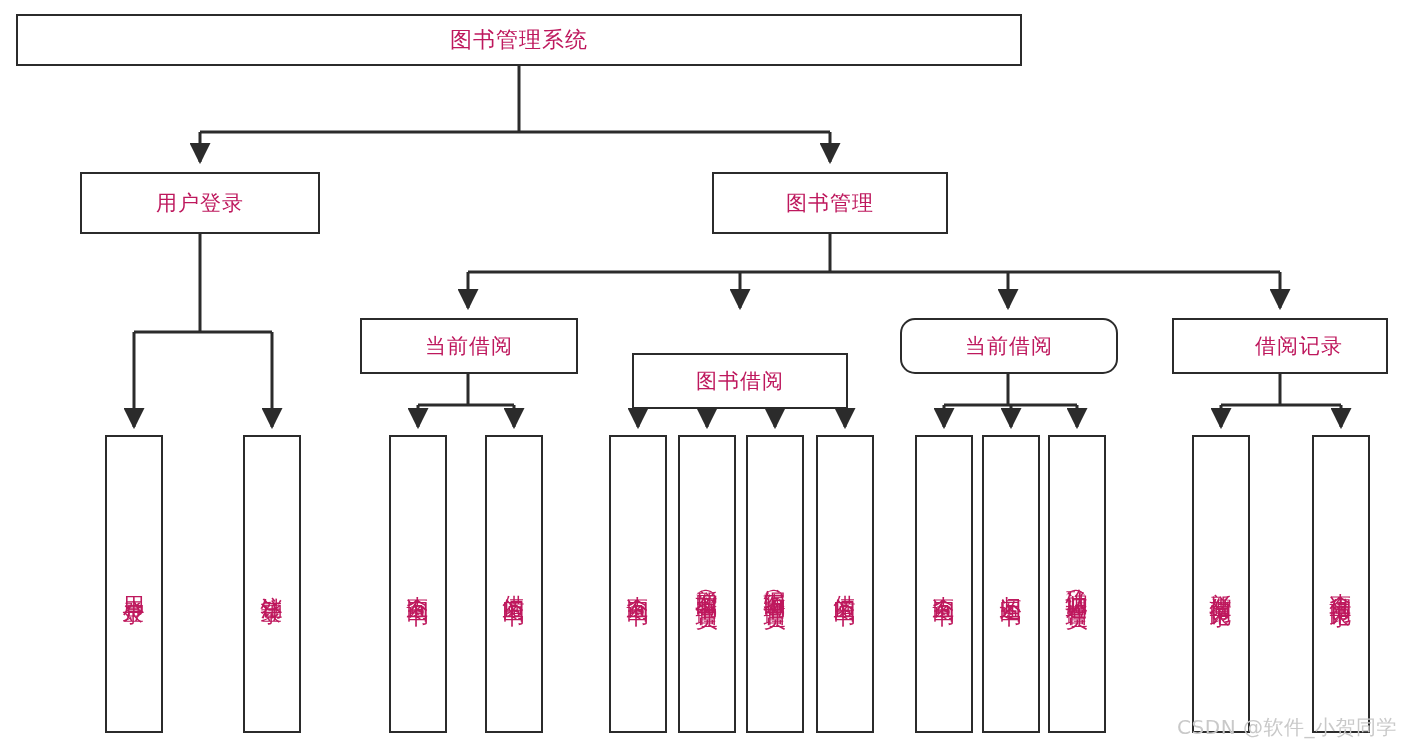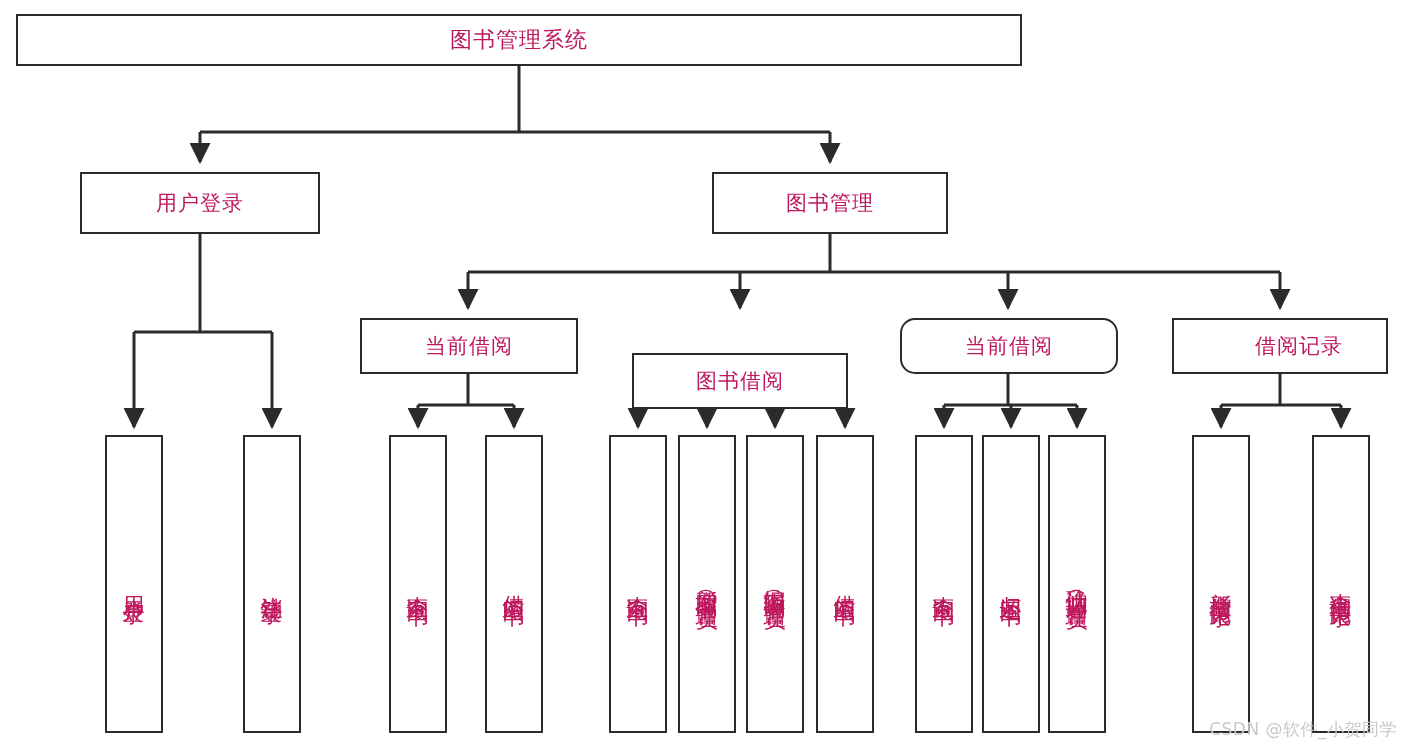--- a/index.html
+++ b/index.html
@@ -52,21 +52,21 @@
     letter-spacing:3px;
     line-height:1.05;
     font-size:22px;
     max-height:100%;
   }
   .node.title .label{font-size:22px;}
   .watermark{
     position:absolute;
     right:8px;
     bottom:6px;
-    font-size:17px;
+    font-size:20px;
     color:#c9c9c9;
     letter-spacing:0.5px;
     z-index:5;
     white-space:nowrap;
     font-family:"DejaVu Sans","Liberation Sans",sans-serif;
     text-align:center;
   }
 </style>
 </head>
 <body>

